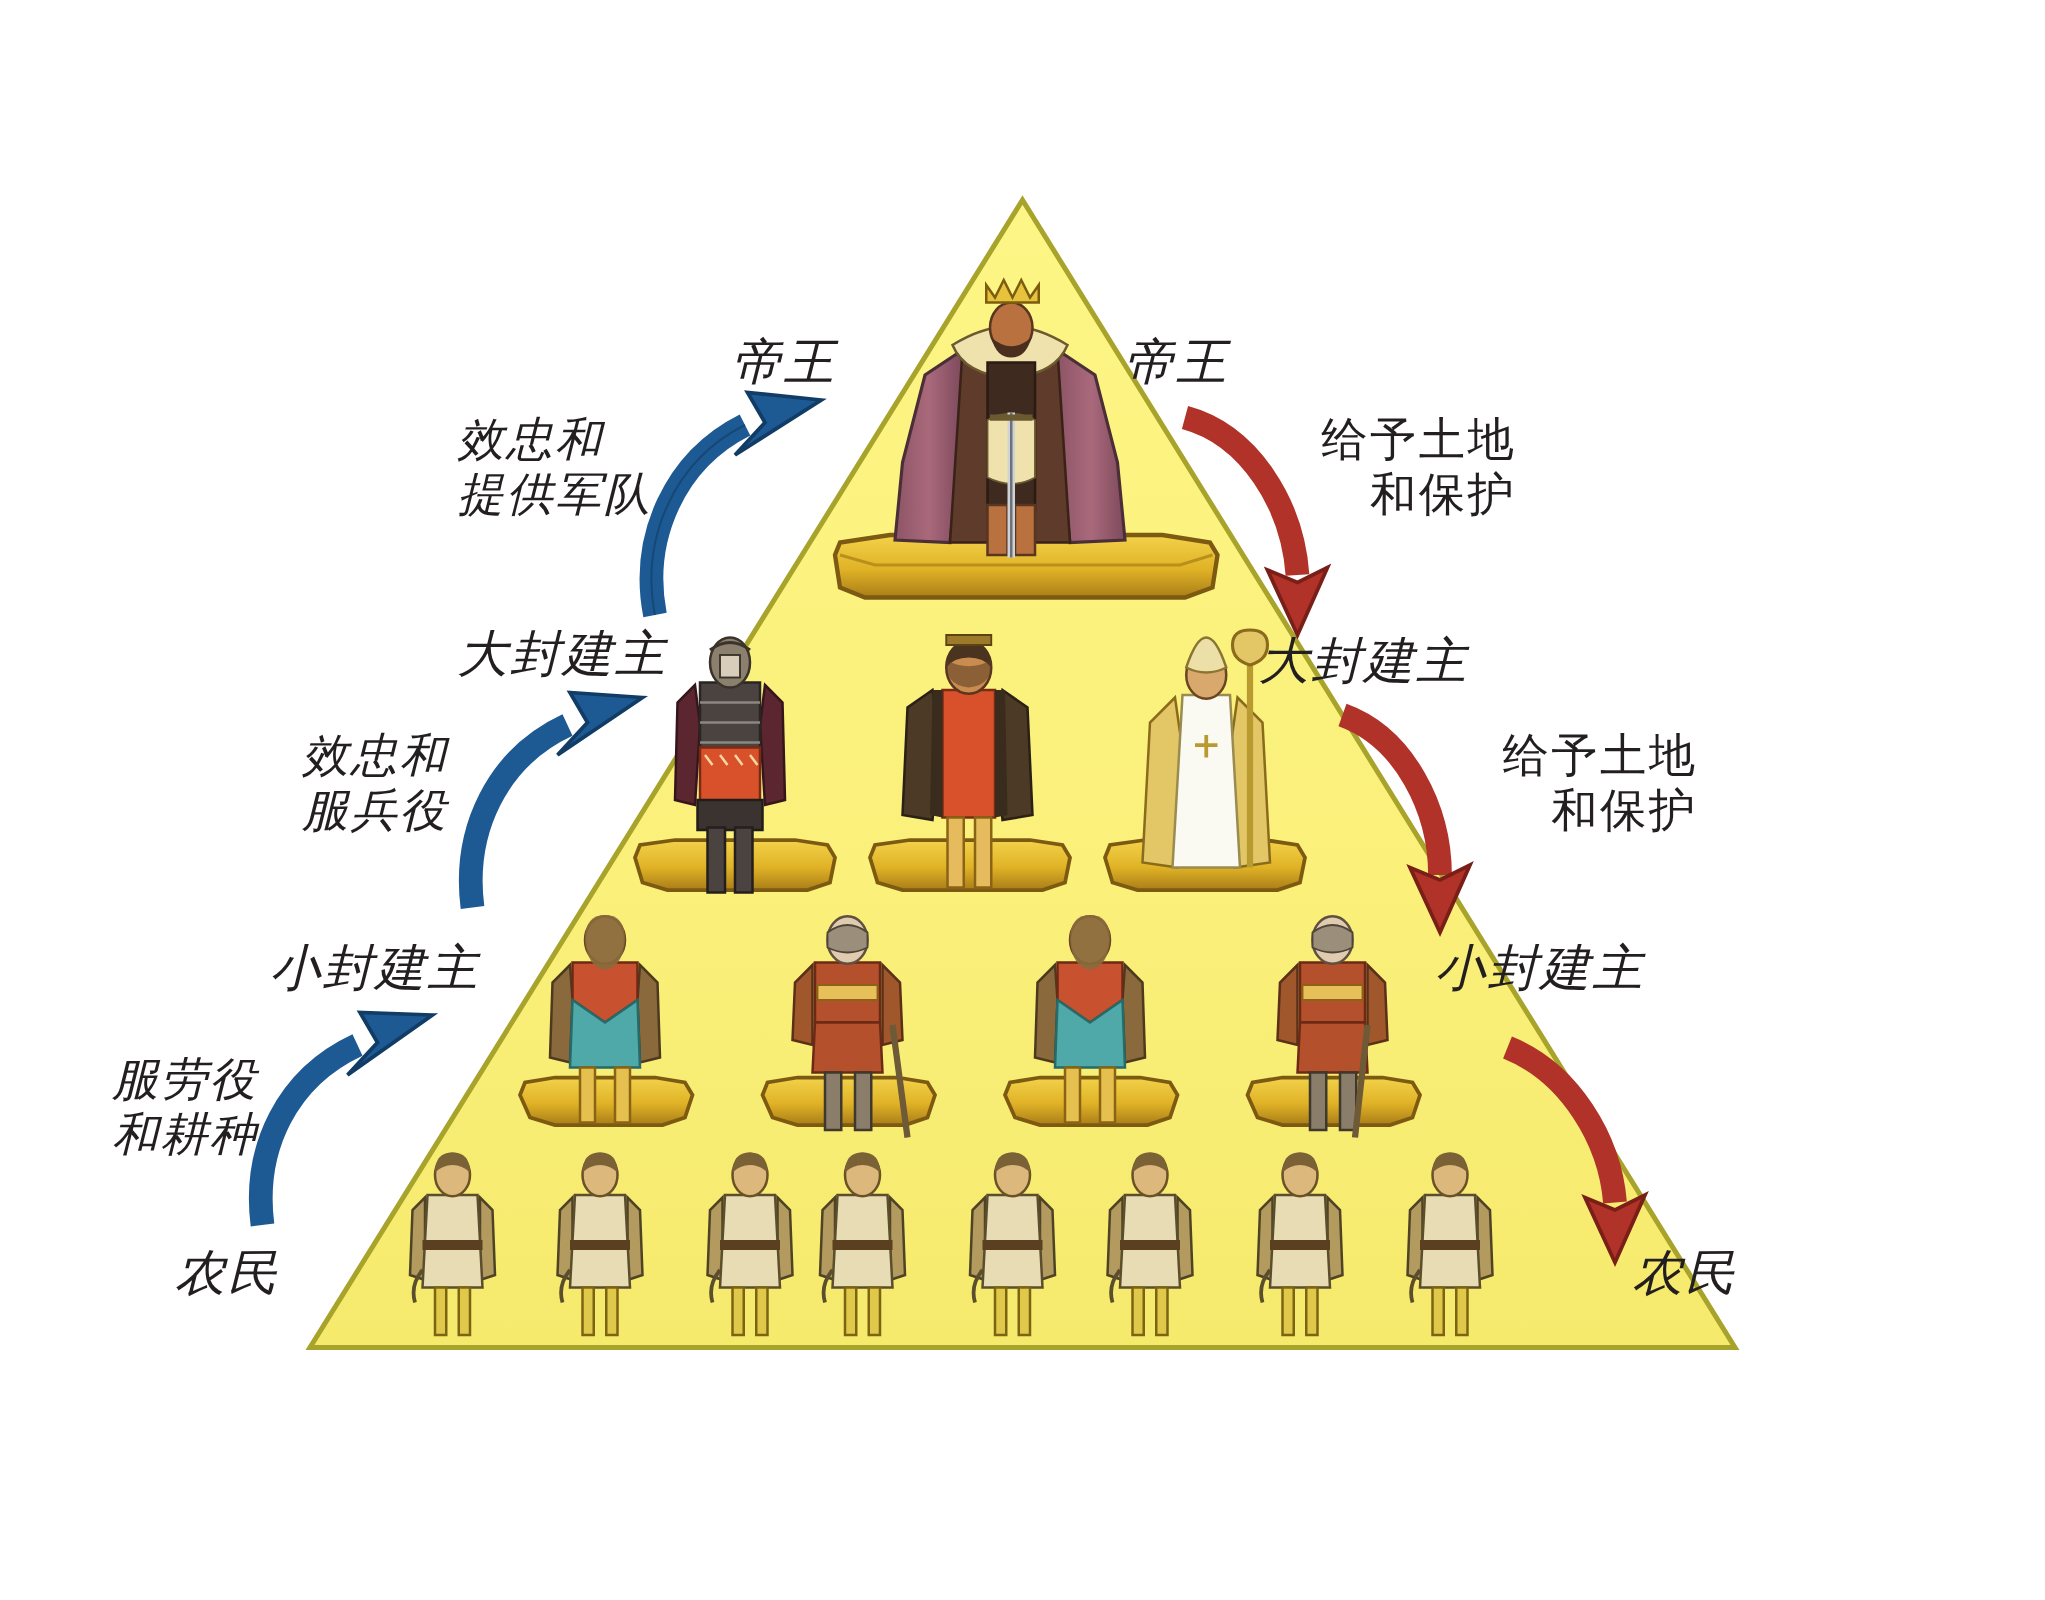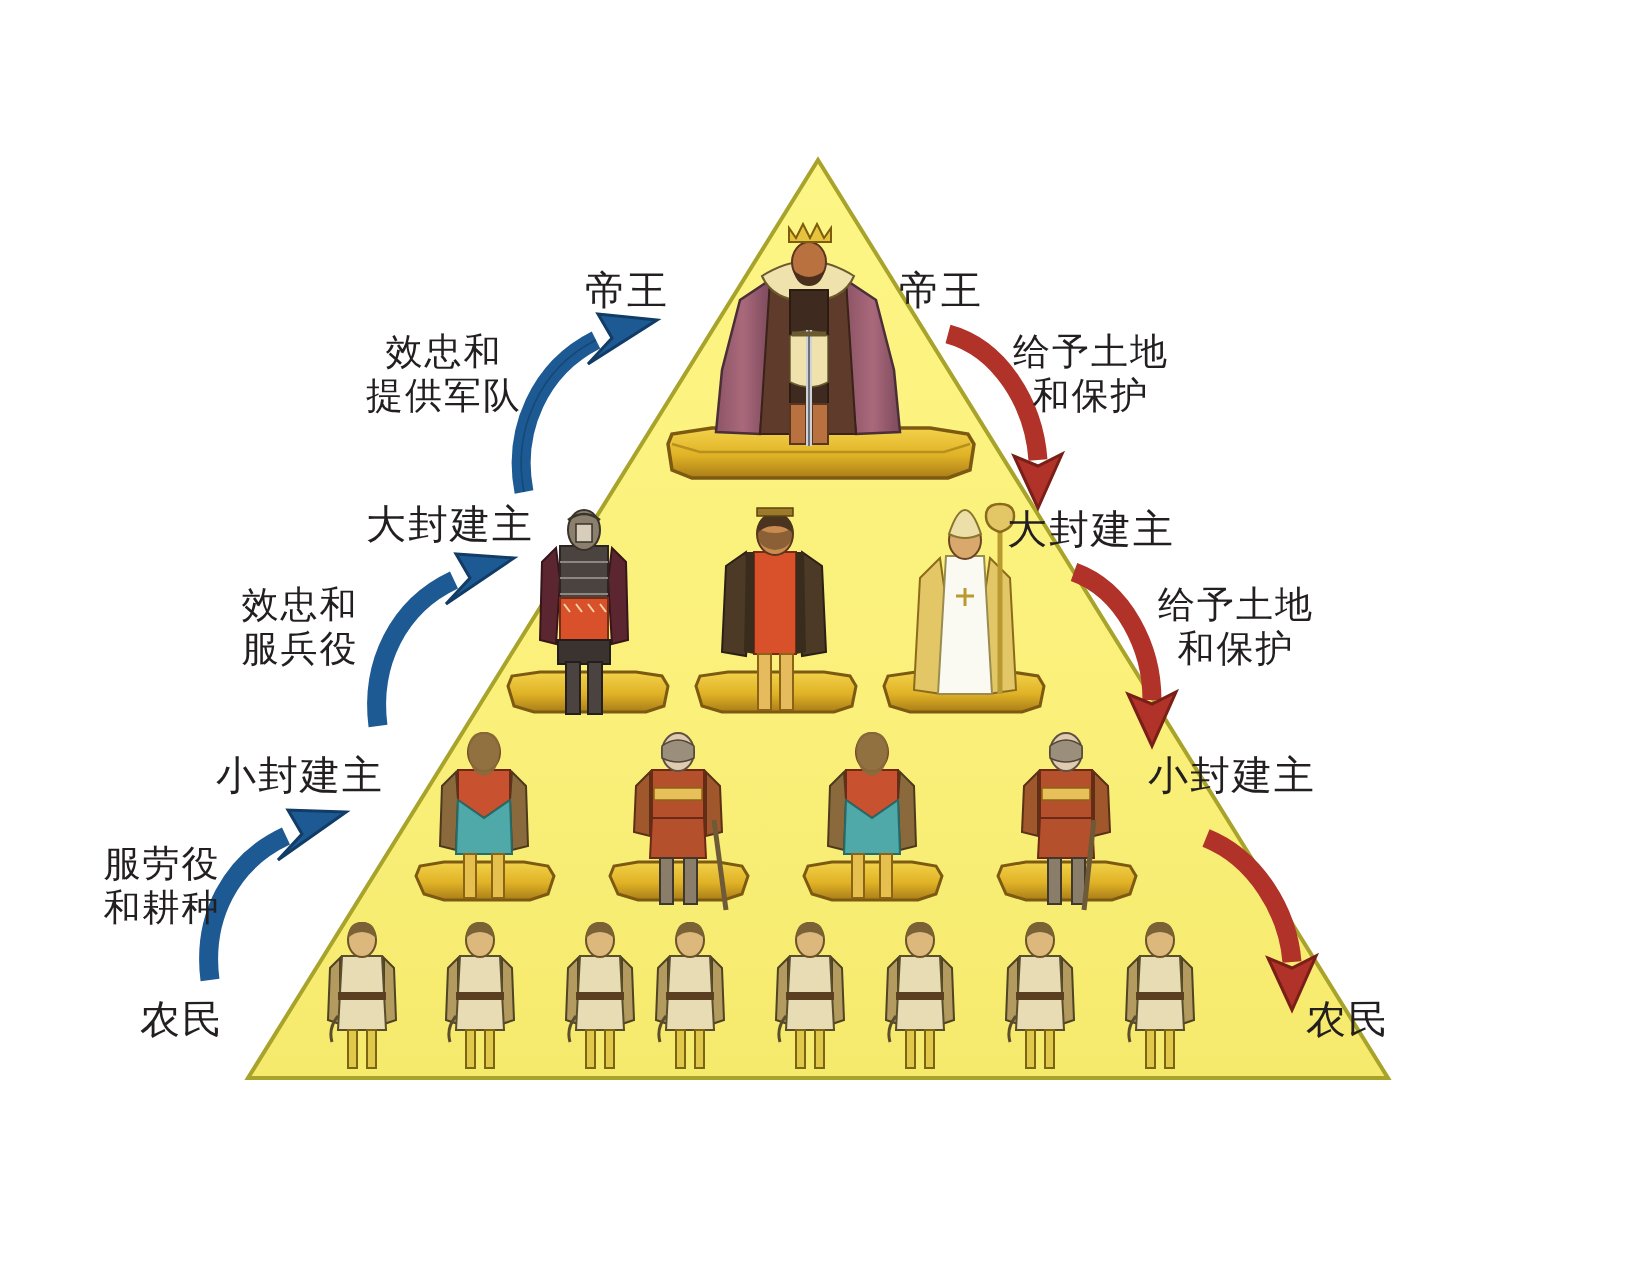--- a/index.html
+++ b/index.html
@@ -32,22 +32,22 @@
     letter-spacing: 2px;
     white-space: pre-line;
     font-family: "Liberation Sans", "DejaVu Sans", sans-serif;
   }
   .label.tier {
     font-size: 40px;
   }
   .label.flow {
     font-size: 37px;
   }
-  .label.ctr { text-align: center; transform: translateX(-50%); }
-  .label.lft { text-align: center; }
+  .label.ctr { transform: translateX(-50%); font-style: italic; }
+  .label.lft { text-align: right; margin-left: 44px; }
 </style>
 </head>
 <body>
 
 <div id="stage">
 
   <svg id="diagram-svg" viewBox="0 0 1636 1280">
     <defs>
       <linearGradient id="pyrGrad" x1="0" y1="0" x2="0" y2="1">
         <stop offset="0%" stop-color="#fdf585"></stop>
@@ -344,21 +344,21 @@
 
   <div class="label tier ctr" style="left:941px; top:267px;">帝王</div>
   <div class="label tier ctr" style="left:1091px; top:506px;">大封建主</div>
   <div class="label tier ctr" style="left:1232px; top:752px;">小封建主</div>
   <div class="label tier ctr" style="left:1348px; top:996px;">农民</div>
 
   <div class="label flow ctr" style="left:444px; top:330px;">效忠和
 提供军队</div>
   <div class="label flow ctr" style="left:300px; top:583px;">效忠和
 服兵役</div>
-  <div class="label flow ctr" style="left:148px; top:842px;margin-left:14px;">服劳役
+  <div class="label flow ctr" style="left:148px; top:842px;">服劳役
 和耕种</div>
 
   <div class="label flow lft" style="left:1013px; top:330px;">给予土地
 和保护</div>
   <div class="label flow lft" style="left:1158px; top:583px;">给予土地
 和保护</div>
 
 </div>
 
 </body></html>

